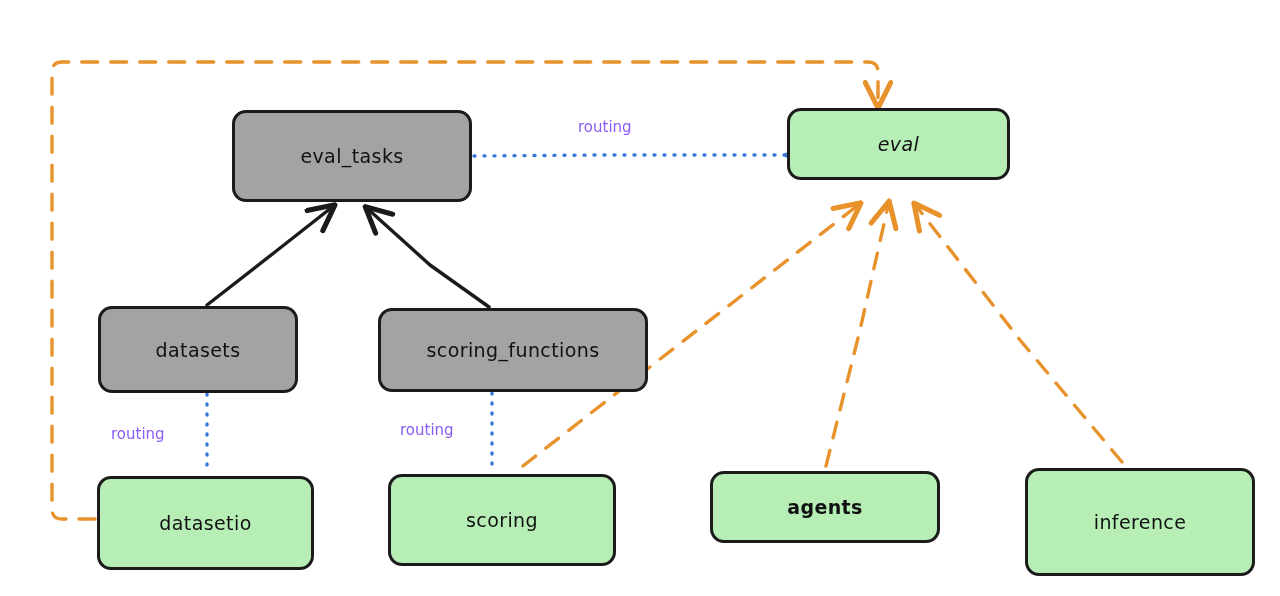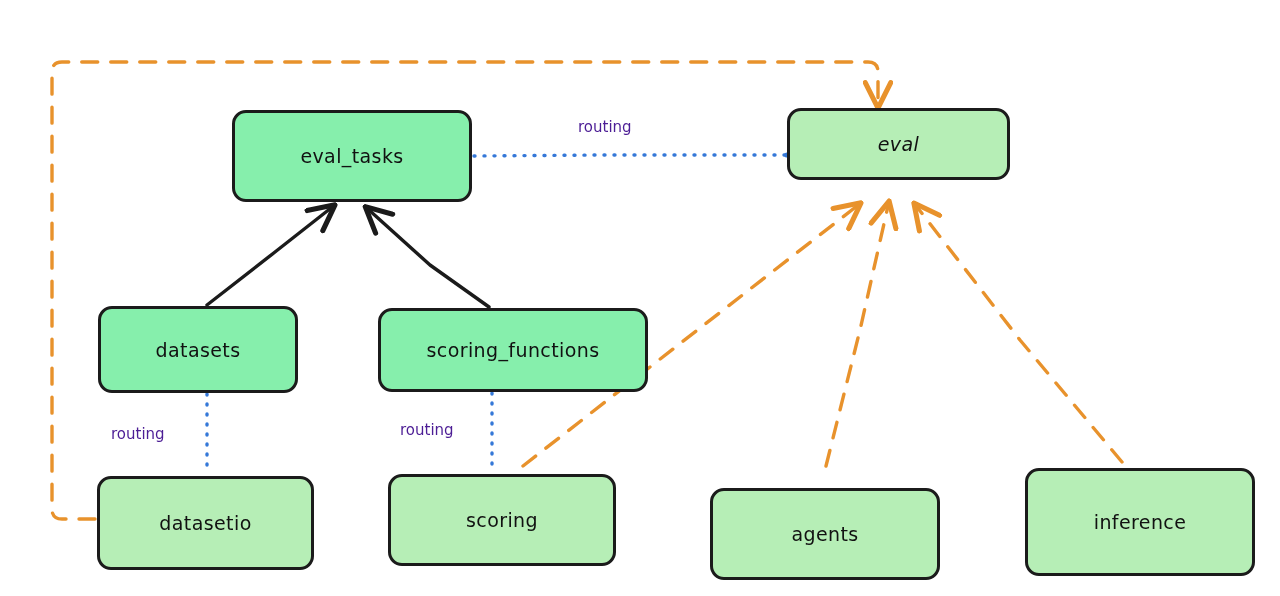--- a/index.html
+++ b/index.html
@@ -38,30 +38,30 @@
   }
   .node-label {
     font-family: "DejaVu Sans", sans-serif;
     font-size: 19px;
     color: #111111;
     letter-spacing: 0.4px;
     white-space: nowrap;
     text-align: center;
   }
   .node.api {
-    background: #86efac;
+    background: #a3a3a3;
   }
   .node.provider {
     background: #b6eeb6;
   }
   .edge-label {
     position: absolute;
     font-family: "DejaVu Sans", sans-serif;
     font-size: 15px;
-    color: #4c1d95;
+    color: #8b5cf6;
     white-space: nowrap;
     z-index: 6;
   }
 </style>
 </head>
 <body>
 
 <div id="canvas">
 
   <svg id="edges" viewBox="0 0 1280 596" xmlns="http://www.w3.org/2000/svg">
@@ -113,21 +113,21 @@
   </div>
 
   <div class="node provider" style="left:97px; top:476px; width:217px; height:94px;">
     <span class="node-label">datasetio</span>
   </div>
 
   <div class="node provider" style="left:388px; top:474px; width:228px; height:92px;">
     <span class="node-label">scoring</span>
   </div>
 
-  <div class="node provider" style="left:710px; top:488px; width:230px; height:92px;">
+  <div class="node provider" style="left:710px; top:471px; width:230px; height:72px;font-weight:bold;">
     <span class="node-label">agents</span>
   </div>
 
   <div class="node provider" style="left:1025px; top:468px; width:230px; height:108px;">
     <span class="node-label">inference</span>
   </div>
 
   <div class="edge-label" style="left:578px; top:118px;">routing</div>
 
   <div class="edge-label" style="left:111px; top:425px;">routing</div>

